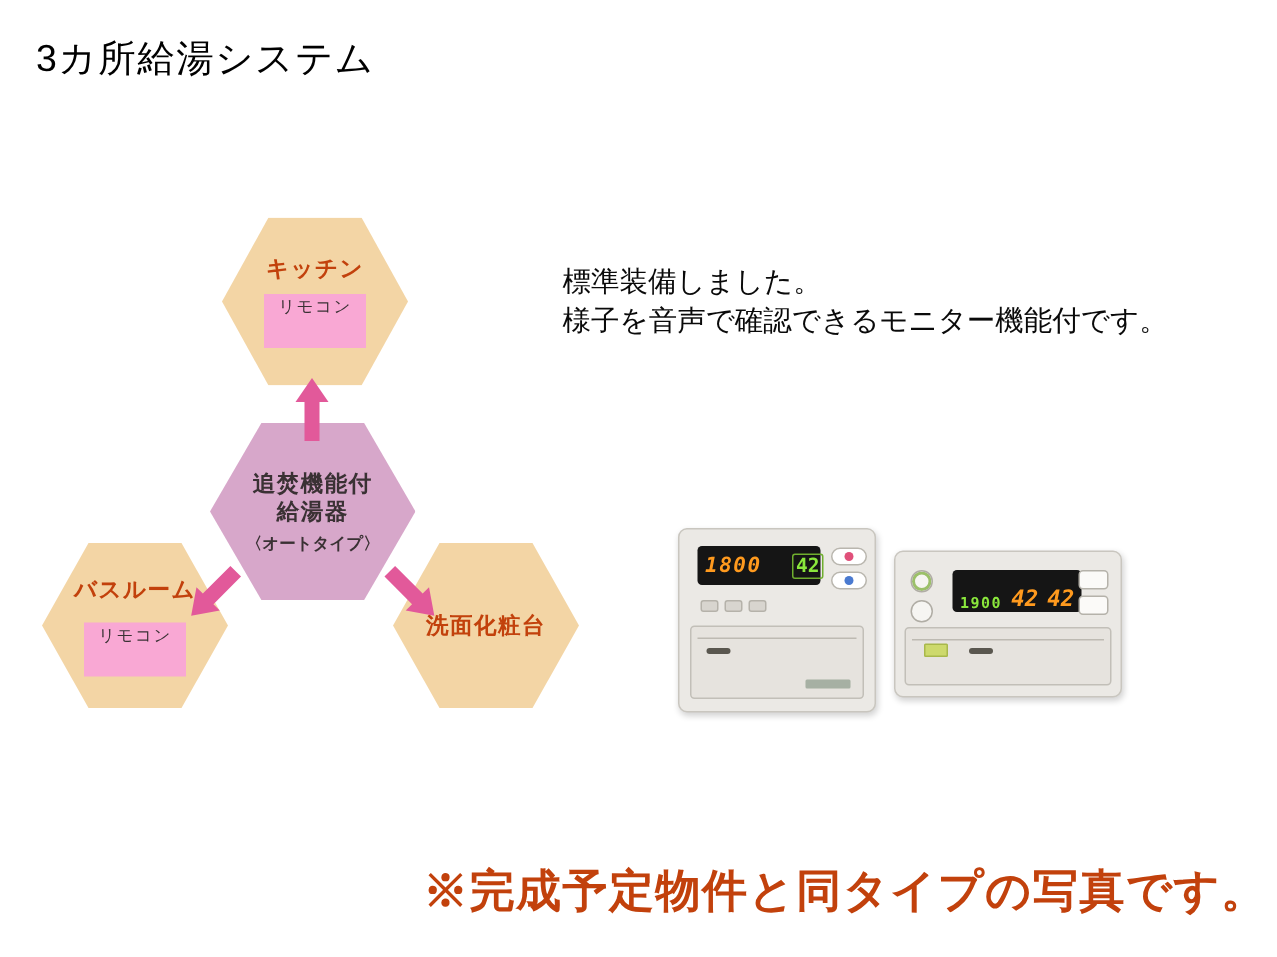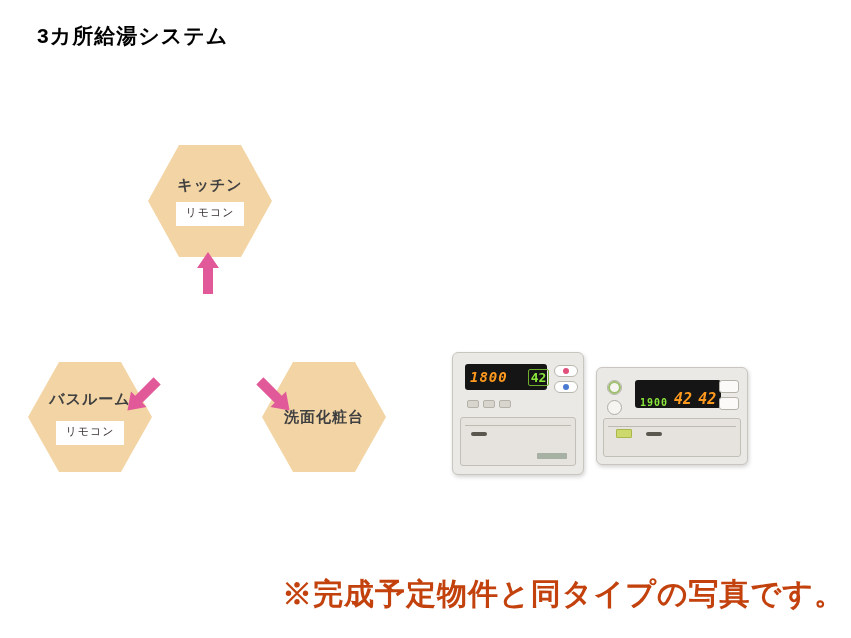--- a/index.html
+++ b/index.html
@@ -6,42 +6,42 @@
   html,body { width:851px; height:638px; }
   body {
     position:relative;
     background:#ffffff;
     font-family:"Liberation Sans", sans-serif;
     overflow:hidden;
     color:#000;
   }
 
   .title {
-    position:absolute; left:37px; top:22px;
-    font-size:21px; font-weight:700; letter-spacing:1px; color:#000;
+    position:absolute; left:24px; top:22px;
+    font-size:25px; font-weight:400; letter-spacing:1px; color:#000;
   }
 
   
   .diagram { position:absolute; left:10px; top:140px; width:380px; height:370px; }
   .hex {
     position:absolute;
     clip-path:polygon(25% 0, 75% 0, 100% 50%, 75% 100%, 25% 100%, 0 50%);
     display:flex; flex-direction:column; align-items:center; justify-content:center;
     text-align:center;
   }
   .hex-peach { background:#f3d5a5; }
   .hex-center { background:#d7a7ca; }
   .hex-kitchen  { left:138px; top:5px;   width:124px; height:112px; gap:7px; }
   .hex-heater   { left:130px; top:142px; width:137px; height:118px; }
   .hex-bathroom { left:18px;  top:222px; width:124px; height:110px; gap:12px; }
   .hex-vanity   { left:252px; top:222px; width:124px; height:110px; }
-  .hex-label { font-size:15px; font-weight:700; color:#404040; letter-spacing:1px; }
+  .hex-label { font-size:15px; font-weight:700; color:#c2410c; letter-spacing:1px; }
   .remote-box {
-    background:#ffffff; width:68px; height:24px; line-height:20px;
-    font-size:11px; color:#3a3134; letter-spacing:1px;
+    background:#f9a8d4; width:68px; height:36px; line-height:20px;
+    font-size:11px; color:#3a3134; letter-spacing:1px;font-family:Liberation Mono, monospace;
   }
   .heater-l1, .heater-l2 { font-size:15px; font-weight:700; color:#3a3134; line-height:19px; letter-spacing:1px; }
   .heater-l3 { font-size:11px; font-weight:700; color:#3a3134; margin-top:4px; }
   .arrows { position:absolute; left:0; top:0; width:380px; height:370px; pointer-events:none; }
 
   
   .description {
     position:absolute; left:375px; top:176px;
     font-family:"Liberation Serif", serif;
     font-size:19px; line-height:26px; color:#0a0a0a;
@@ -123,40 +123,47 @@
 
   <h1 class="title">3カ所給湯システム</h1>
 
   <div class="diagram">
 
     <div class="hex hex-peach hex-kitchen">
       <div class="hex-label">キッチン</div>
       <div class="remote-box">リモコン</div>
     </div>
 
+    <div class="hex hex-center hex-heater">
+      <div class="heater-l1">追焚機能付</div>
+      <div class="heater-l2">給湯器</div>
+      <div class="heater-l3">〈オートタイプ〉</div>
+    </div>
 
     <div class="hex hex-peach hex-bathroom">
       <div class="hex-label">バスルーム</div>
       <div class="remote-box">リモコン</div>
     </div>
 
     <div class="hex hex-peach hex-vanity">
       <div class="hex-label">洗面化粧台</div>
     </div>
 
     <svg class="arrows" viewBox="0 0 380 370" aria-hidden="true">
       <g fill="#e2599a">
         <path transform="translate(198,134)" d="M-5,20 L-5,-6 L-11,-6 L0,-22 L11,-6 L5,-6 L5,20 Z"></path>
         <path transform="translate(133,255) rotate(225)" d="M-5,20 L-5,-6 L-11,-6 L0,-22 L11,-6 L5,-6 L5,20 Z"></path>
         <path transform="translate(264,255) rotate(135)" d="M-5,20 L-5,-6 L-11,-6 L0,-22 L11,-6 L5,-6 L5,20 Z"></path>
       </g>
     </svg>
   </div>
 
   <div class="description">
+    <div>標準装備しました。</div>
+    <div>様子を音声で確認できるモニター機能付です。</div>
   </div>
 
   <div class="controller controller-left">
     <div class="display">
       <span class="seg-time-l">1800</span>
       <span class="seg-temp-l">42</span>
     </div>
     <div class="pill-btn pill-1">
         <div class="dot"></div>
       </div>

